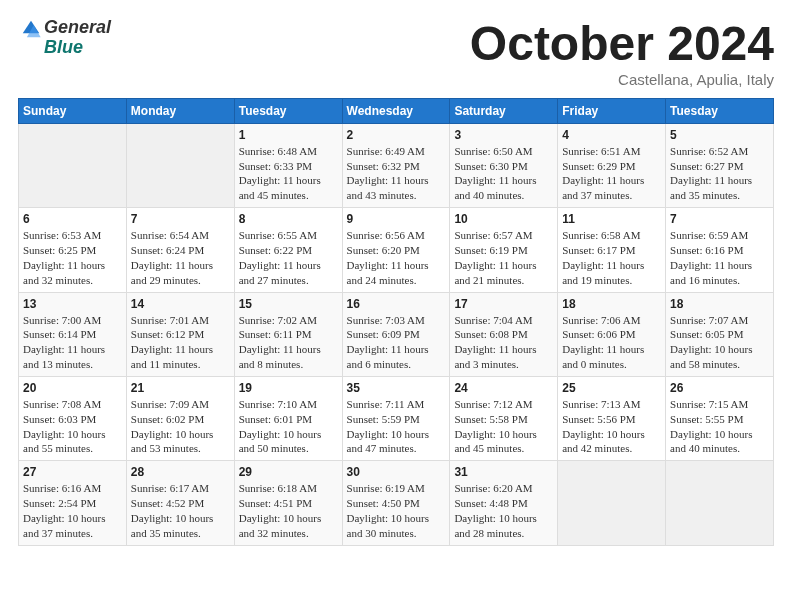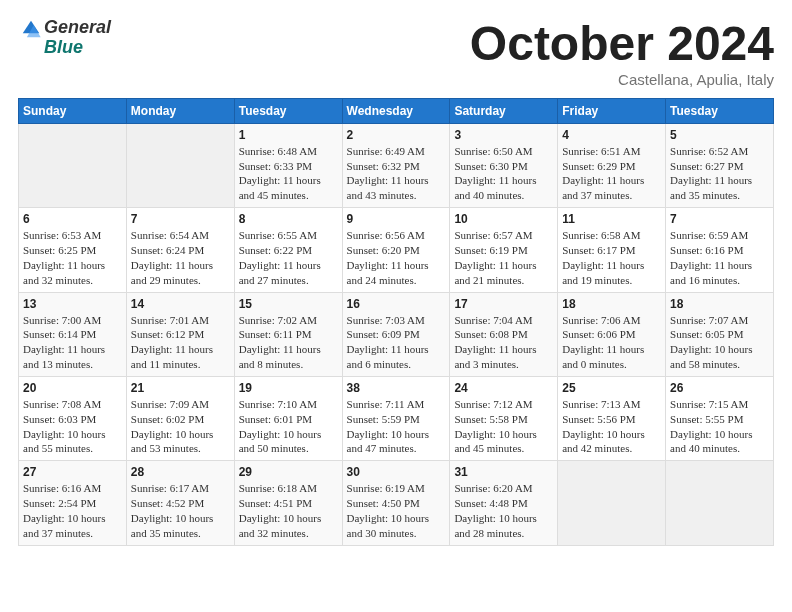--- a/index.html
+++ b/index.html
@@ -276,21 +276,21 @@
 Sunset: 6:02 PM
 Daylight: 10 hours and 53 minutes.</div>
           </td>
           <td>
             <span class="day-num">19</span>
             <div class="day-info">Sunrise: 7:10 AM
 Sunset: 6:01 PM
 Daylight: 10 hours and 50 minutes.</div>
           </td>
           <td>
-            <span class="day-num">38</span>
+            <span class="day-num">35</span>
             <div class="day-info">Sunrise: 7:11 AM
 Sunset: 5:59 PM
 Daylight: 10 hours and 47 minutes.</div>
           </td>
           <td>
             <span class="day-num">24</span>
             <div class="day-info">Sunrise: 7:12 AM
 Sunset: 5:58 PM
 Daylight: 10 hours and 45 minutes.</div>
           </td>

